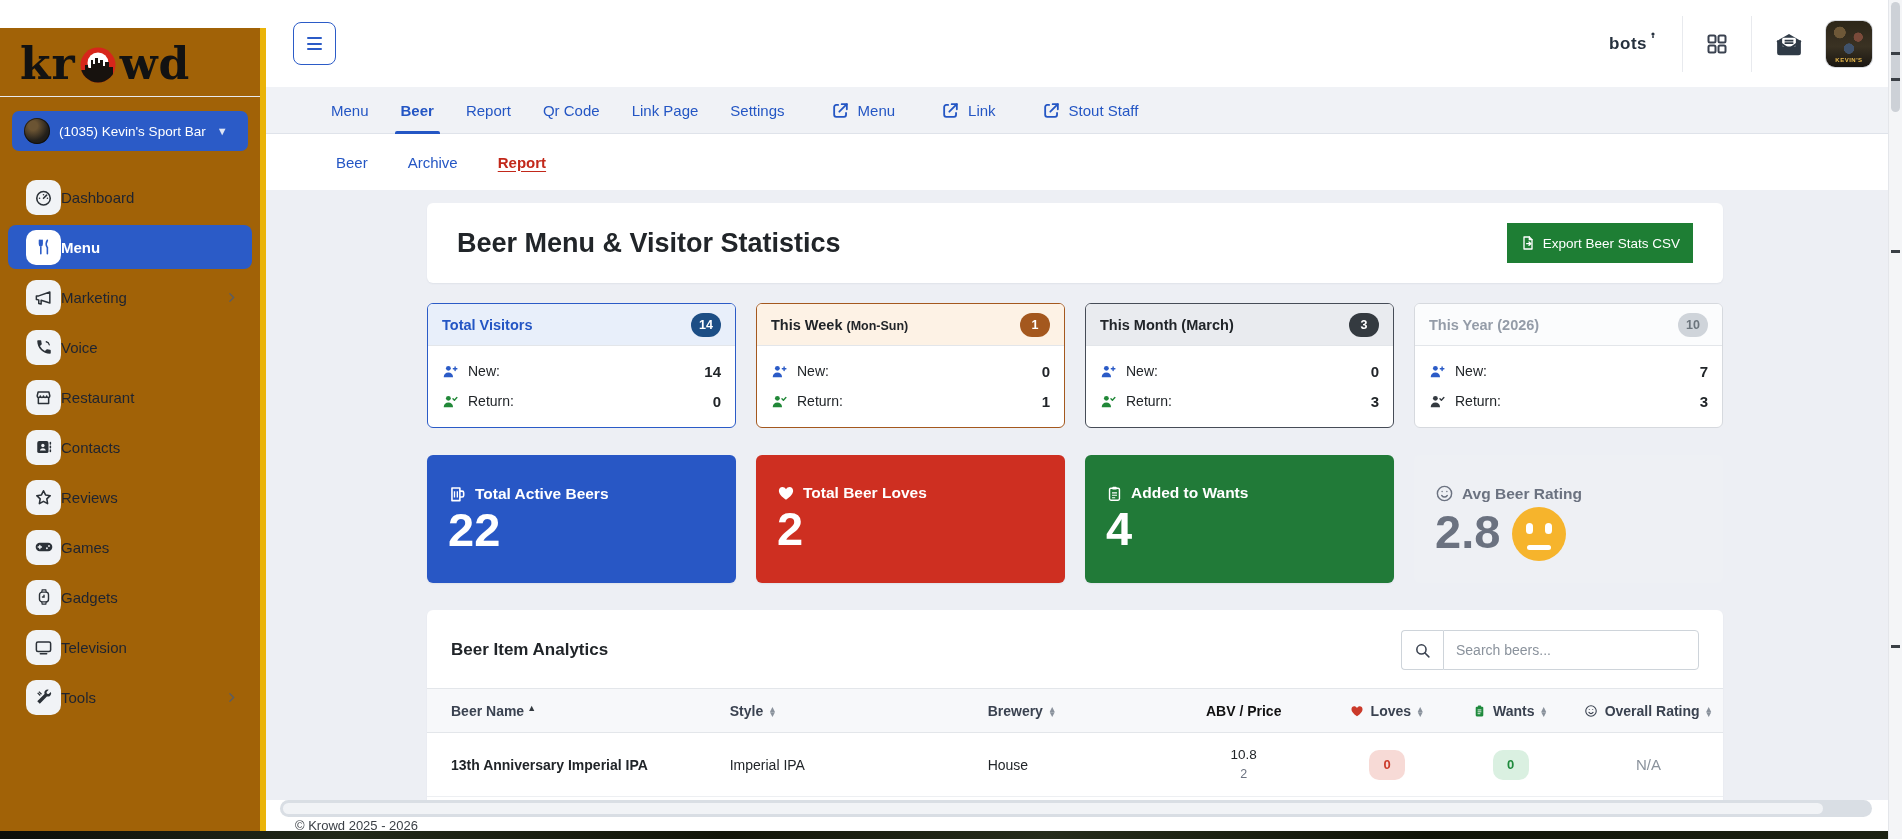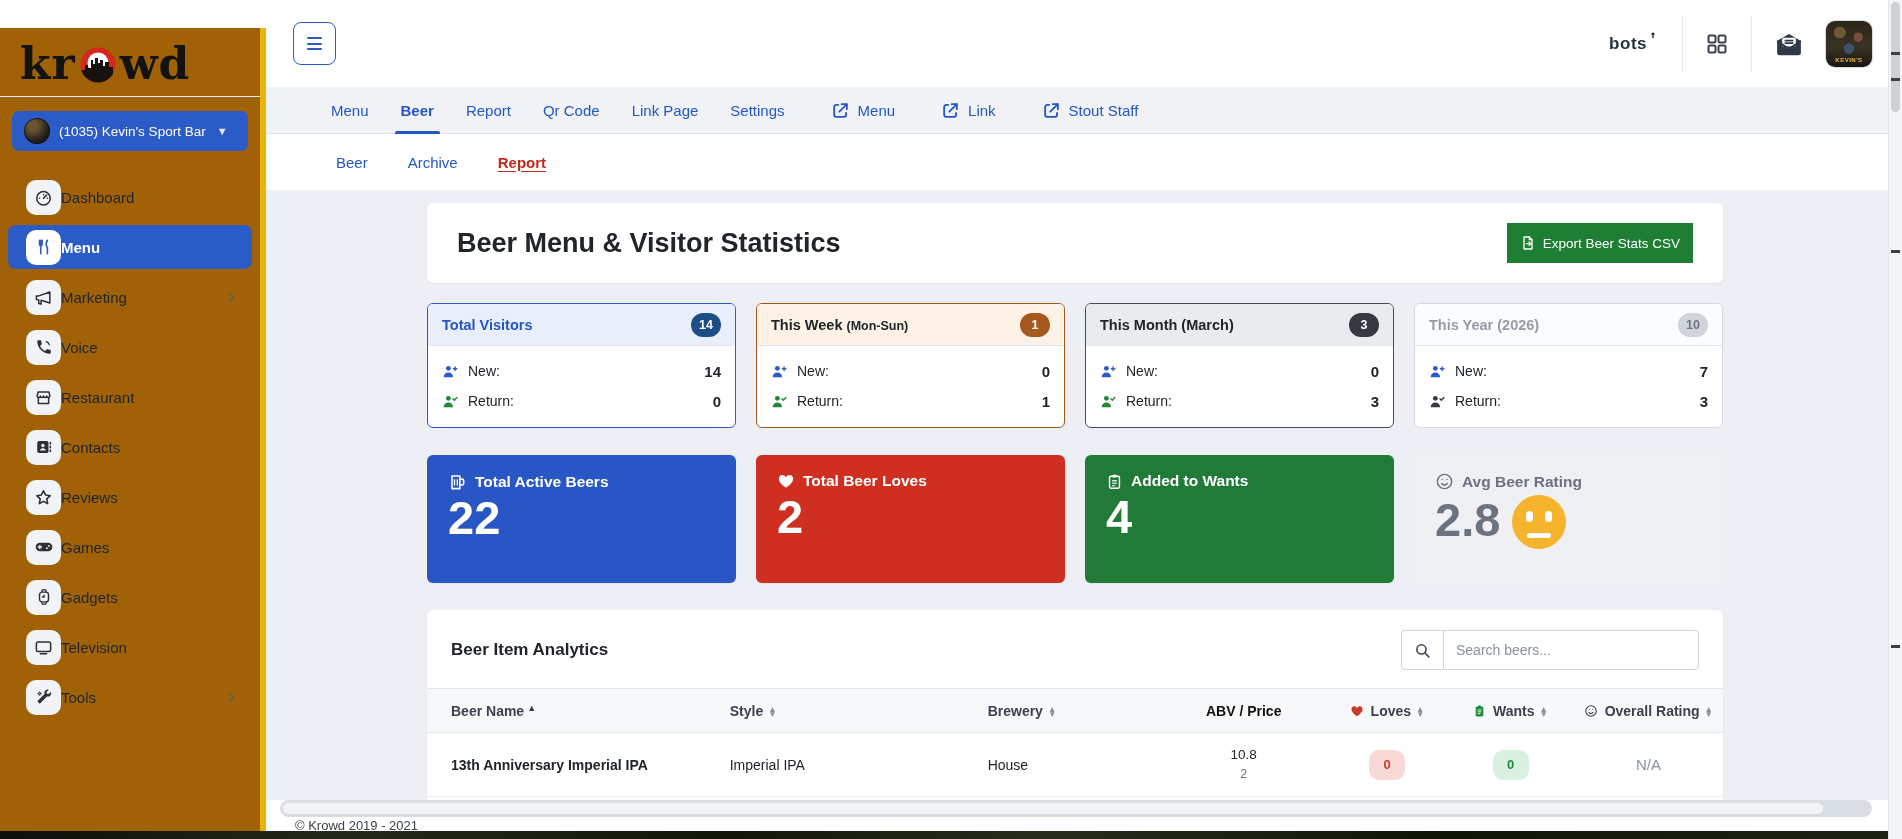--- a/index.html
+++ b/index.html
@@ -68,21 +68,21 @@
   .vbadge { min-width:30px; height:24px; border-radius:12px; padding:0 8px; display:flex; align-items:center; justify-content:center; color:#fff; font-size:12.5px; font-weight:bold; }
   .vbody { padding:10px 14px 0 14px; }
   .vrow { display:flex; align-items:center; gap:9px; height:30px; }
   .vrow .vlab { font-size:14px; color:#212529; }
   .vrow .vval { margin-left:auto; font-size:15px; font-weight:bold; color:#212529; }
   .vcard.blue { border-color:#2b5bc7; } .vcard.blue .vhead { background:#e8effa; } .vcard.blue .vtitle { color:#2456c4; } .vcard.blue .vbadge { background:#1c4e85; }
   .vcard.orange { border-color:#a4581e; } .vcard.orange .vhead { background:#fdf2e5; } .vcard.orange .vbadge { background:#a4581e; }
   .vcard.dark { border-color:#464c57; } .vcard.dark .vhead { background:#e9ebef; } .vcard.dark .vbadge { background:#343a40; }
   .vcard.gray .vhead { background:#fbfcfd; } .vcard.gray .vtitle { color:#949ca8; } .vcard.gray .vbadge { background:#cfd4da; color:#6c757d; }
 
-  .mcard { width:309px; height:128px; border-radius:6px; padding:17px 21px; color:#fff; }
+  .mcard { width:309px; height:128px; border-radius:6px; padding:29px 21px; color:#fff; }
   .mcard .mtitle { display:flex; align-items:center; gap:8px; font-size:15.5px; font-weight:bold; }
   .mcard .mval { font-size:47px; font-weight:bold; line-height:1.15; }
   .mcard.blue { background:#2857c5; } .mcard.red { background:#ce2f21; } .mcard.green { background:#217a38; }
   .mcard.light { background:#eef0f4; color:#6b7280; box-shadow:none; }
   .mcard.light .mtitle { font-weight:bold; }
   .mval-row { display:flex; align-items:center; gap:12px; }
   .big-emoji { width:54px; height:54px; border-radius:50%; background:#f6b42c; position:relative; margin-top:4px; }
   .big-emoji i { position:absolute; top:16px; width:7px; height:11px; border-radius:4px; background:#fff; }
   .big-emoji i.l { left:14px; } .big-emoji i.r { right:14px; }
   .big-emoji u { position:absolute; left:15px; right:15px; bottom:11px; height:5px; border-radius:3px; background:#fff; }
@@ -613,21 +613,21 @@
         </table>
       </div>
 
     </div>
   </div>
 </div>
 
 <div class="hscroll">
     <div class="thumb"></div>
   </div>
-<div class="footer">© Krowd 2019 - 2021</div>
+<div class="footer">© Krowd 2025 - 2026</div>
 <div class="bottom-strip"></div>
 <div class="vscroll">
   <div class="vthumb"></div>
   <div class="mark" style="top:52px;"></div>
   <div class="mark" style="top:78px;"></div>
   <div class="mark" style="top:250px;"></div>
   <div class="mark" style="top:645px;"></div>
 </div>
 
 </body></html>

